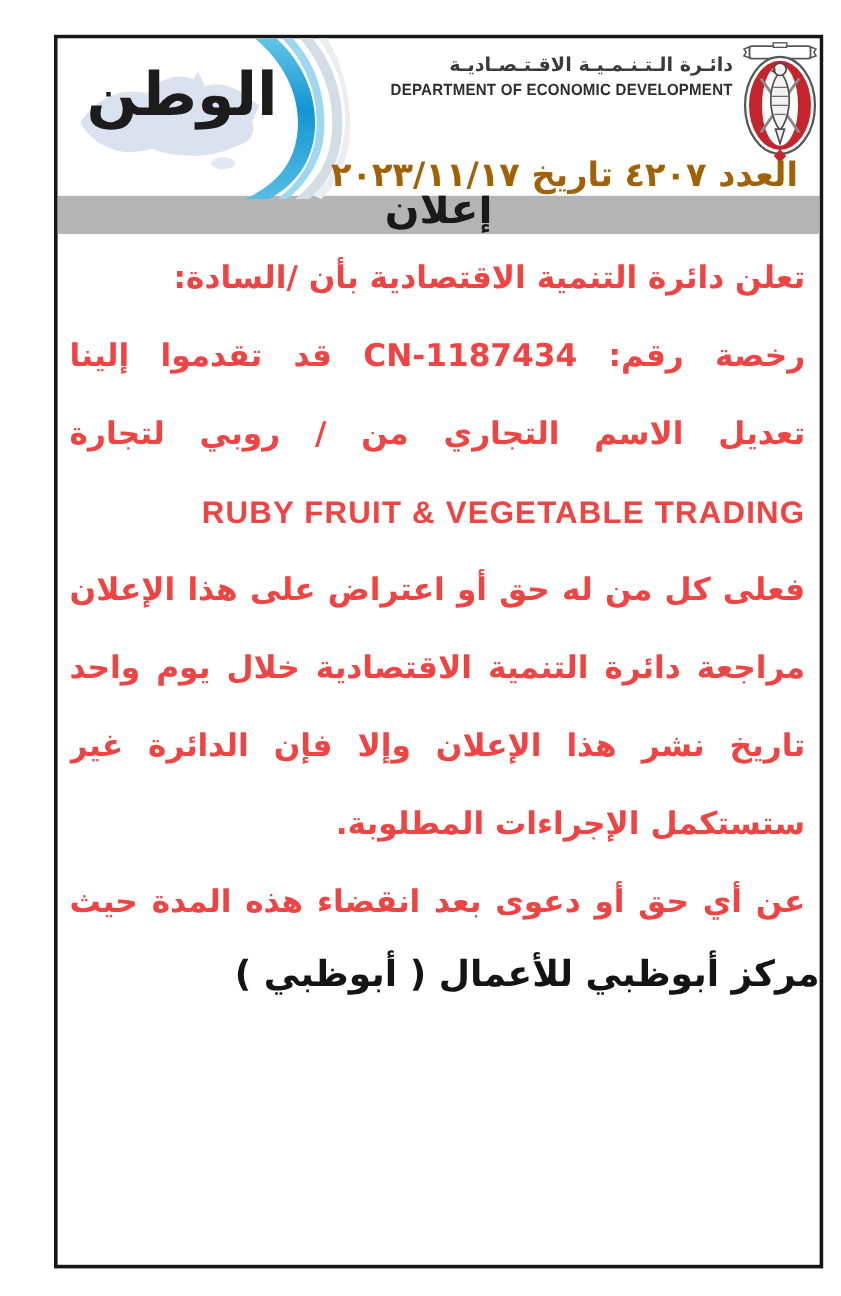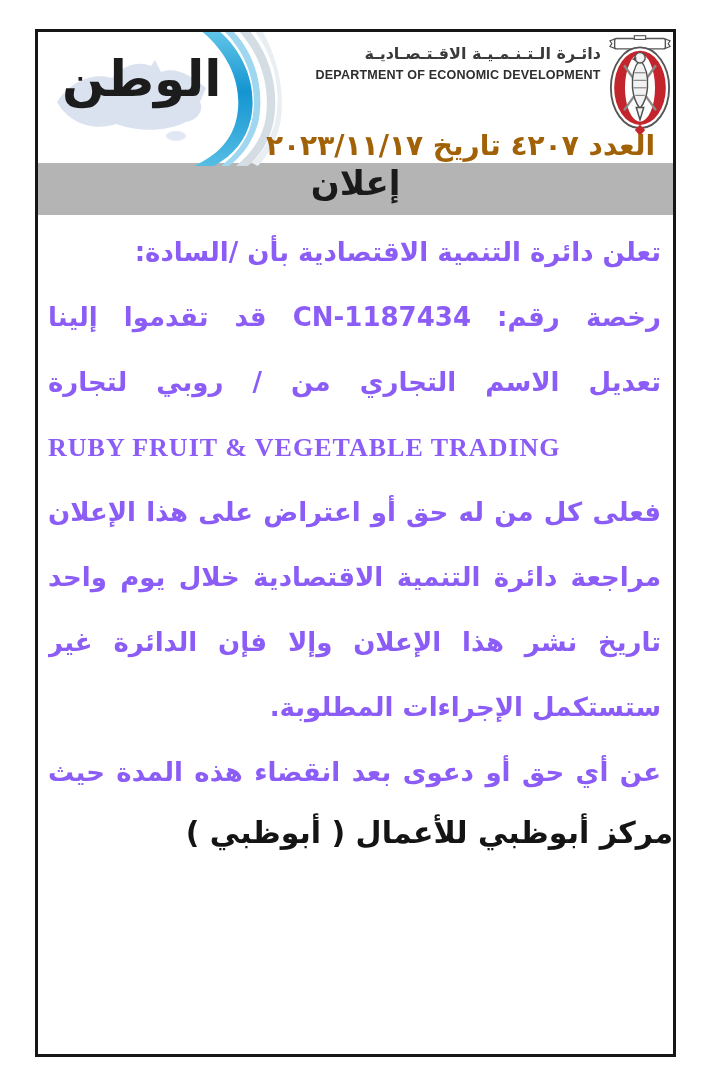--- a/index.html
+++ b/index.html
@@ -1,47 +1,47 @@
 <!DOCTYPE html>
 <html><head>
 <meta charset="utf-8">
 <style>
   html,body{margin:0;padding:0;background:#ffffff;}
   .stage{position:relative;width:701px;height:1080px;background:#ffffff;overflow:hidden;
          font-family:"DejaVu Sans",sans-serif;}
-  .frame{position:absolute;left:35px;top:29px;width:641px;height:1028px;
+  .frame{position:absolute;left:45px;top:29px;width:641px;height:1028px;
          border:3px solid #161616;box-sizing:border-box;background:#fff;overflow:hidden;}
 
   
   .header{position:relative;height:131px;background:#fff;}
   .map-svg{position:absolute;left:16px;top:26px;width:158px;height:92px;}
   .watan{position:absolute;left:24px;top:18px;font-weight:bold;font-size:50px;
          color:#1c1c1c;direction:rtl;letter-spacing:1px;}
   .swoosh-svg{position:absolute;left:128px;top:-2px;width:118px;height:136px;}
   .ded{position:absolute;right:2px;top:0;display:flex;align-items:flex-start;}
   .ded-text{text-align:right;margin-right:8px;margin-top:12px;}
   .ded-ar{font-weight:bold;font-size:16px;color:#3a3a3a;white-space:nowrap;
           direction:rtl;letter-spacing:0.5px;}
   .ded-en{font-family:"Liberation Sans",sans-serif;font-weight:bold;font-size:13.5px;
           color:#2e2e2e;white-space:nowrap;letter-spacing:0.2px;margin-top:4px;
           transform:scaleX(0.93);transform-origin:right center;}
   .emblem-svg{width:62px;height:104px;flex:none;margin-top:1px;}
   .issue{position:absolute;right:18px;top:97px;font-weight:bold;font-size:28px;
          color:#a16207;direction:rtl;white-space:nowrap;}
 
   
-  .banner{height:52px;background:#b4b4b4;display:flex;align-items:flex-start;justify-content:center;}
+  .banner{height:32px;background:#b4b4b4;display:flex;align-items:flex-end;justify-content:center;}
   .banner-title{font-weight:bold;font-size:34px;color:#1a1a1a;direction:rtl;}
 
   
-  .bodytext{direction:rtl;padding:5px 12px 0 10px;color:#8b5cf6;}
+  .bodytext{direction:rtl;padding:5px 12px 0 10px;color:#ef4444;}
   .line{height:65px;line-height:65px;font-weight:bold;font-size:26px;overflow:hidden;}
   .rl{text-align:right;}
   .jl{text-align:justify;text-align-last:justify;}
-  .en{direction:ltr;text-align:left;font-family:Liberation Serif, serif;
+  .en{direction:ltr;text-align:right;font-family:Liberation Sans, sans-serif;
       font-size:26px;letter-spacing:1px;}
 
   
   .footer{direction:rtl;text-align:right;font-weight:bold;font-size:30px;
           color:#141414;margin-top:6px;line-height:44px;}
 </style>
 </head>
 <body>
 
 <div class="stage">

